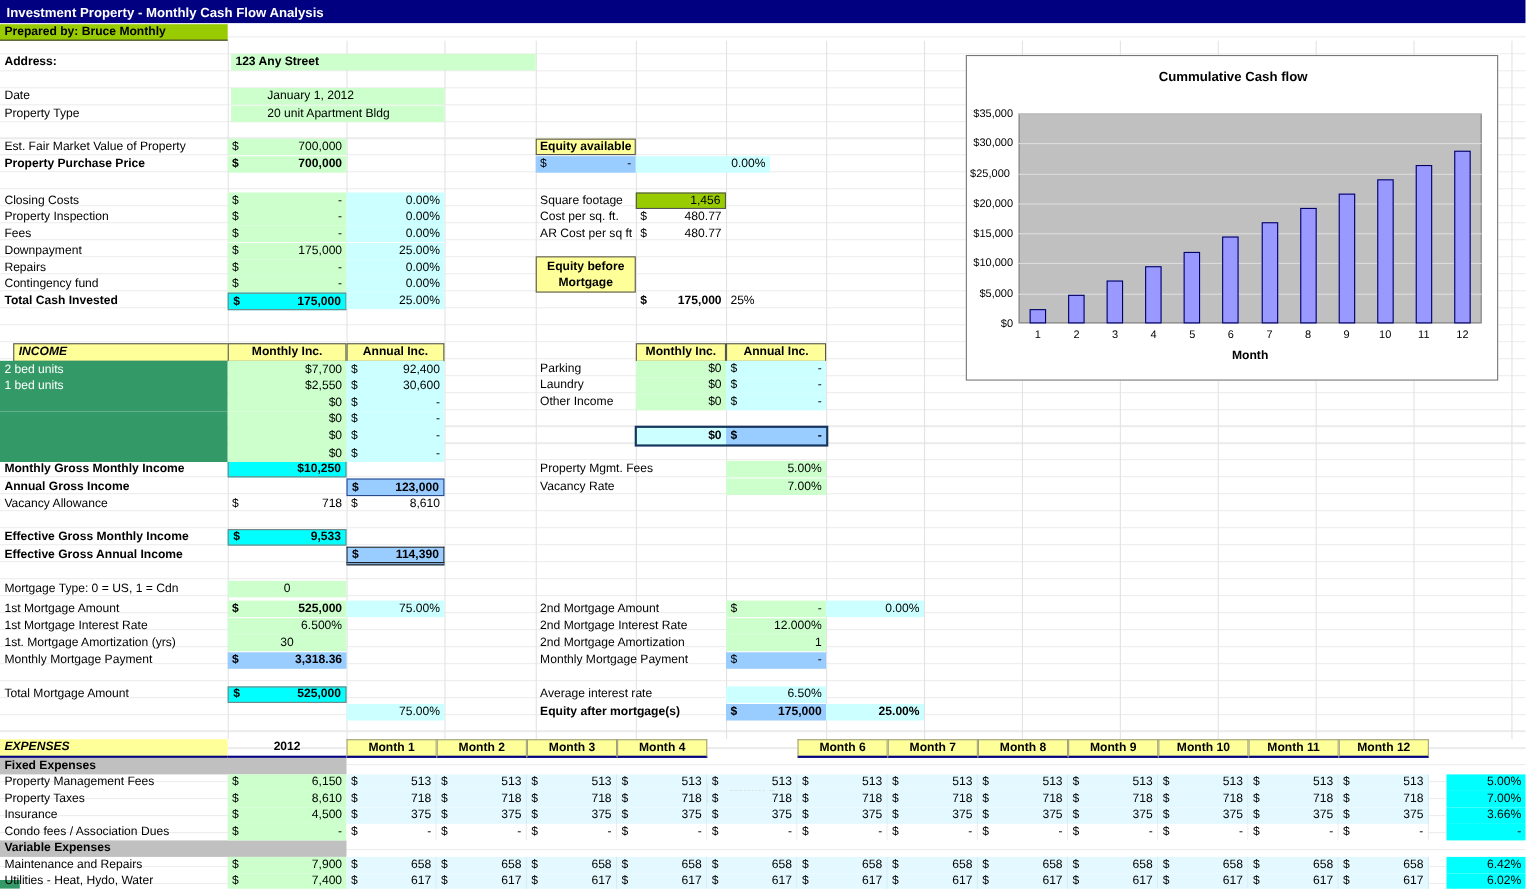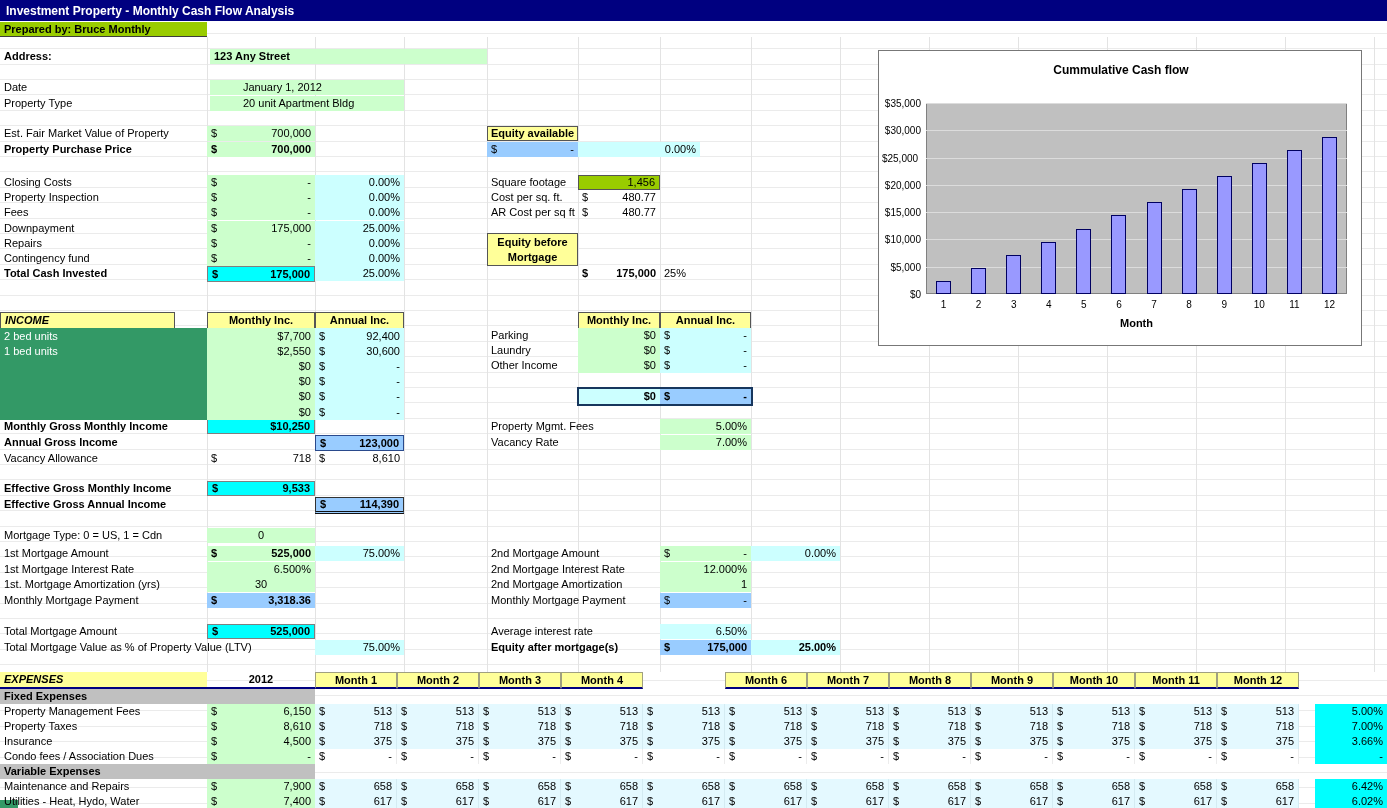--- a/index.html
+++ b/index.html
@@ -68,21 +68,21 @@
   <div class="c bgY b bdk" style="left:487px;top:233px;width:91px;height:33px;flex-direction:column;justify-content:center;line-height:1.3">
     <span>Equity before</span>
     <span>Mortgage</span>
   </div>
   <div class="c money b" style="left:578px;top:266px;width:82px">
     <span>$</span>
       <span>175,000</span>
   </div>
   <div class="c" style="left:660px;top:266px;width:45px">25%</div>
 
-  <div class="c b i bgY bdk" style="left:0;top:312px;width:175px;height:17px">INCOME</div>
+  <div class="c b i bgY bdk" style="left:12px;top:312px;width:245px;height:17px">INCOME</div>
   <div class="c b center bgY bdk" style="left:207px;top:312px;width:108px;height:17px">Monthly Inc.</div>
   <div class="c b center bgY bdk" style="left:315px;top:312px;width:89px;height:17px">Annual Inc.</div>
 
   <div class="c b" style="left:0;top:419px;width:207px">Monthly Gross Monthly Income</div>
   <div class="c right b bgCY bd" style="left:207px;top:419px;width:108px">$10,250</div>
   <div class="c b" style="left:0;top:435px;width:207px">Annual Gross Income</div>
   <div class="c money b bgB bdN" style="left:315px;top:435px;width:89px;height:16px">
     <span>$</span>
       <span>123,000</span>
   </div>
@@ -152,21 +152,20 @@
   <div class="c money bgB" style="left:660px;top:593px;width:91px">
     <span>$</span>
       <span>-</span>
   </div>
 
   <div class="c" style="left:0;top:624px;width:207px">Total Mortgage Amount</div>
   <div class="c money b bgCY bd" style="left:207px;top:624px;width:108px">
     <span>$</span>
       <span>525,000</span>
   </div>
-  <div class="c" style="left:0;top:640px;width:312px">Total Mortgage Value as % of Property Value (LTV)</div>
   <div class="c right bgC" style="left:315px;top:640px;width:89px">75.00%</div>
   <div class="c" style="left:487px;top:624px;width:170px">Average interest rate</div>
   <div class="c right bgC" style="left:660px;top:624px;width:91px">6.50%</div>
   <div class="c b" style="left:487px;top:640px;width:170px">Equity after mortgage(s)</div>
   <div class="c money b bgB" style="left:660px;top:640px;width:91px">
     <span>$</span>
       <span>175,000</span>
   </div>
   <div class="c right b bgC" style="left:751px;top:640px;width:89px">25.00%</div>
 

